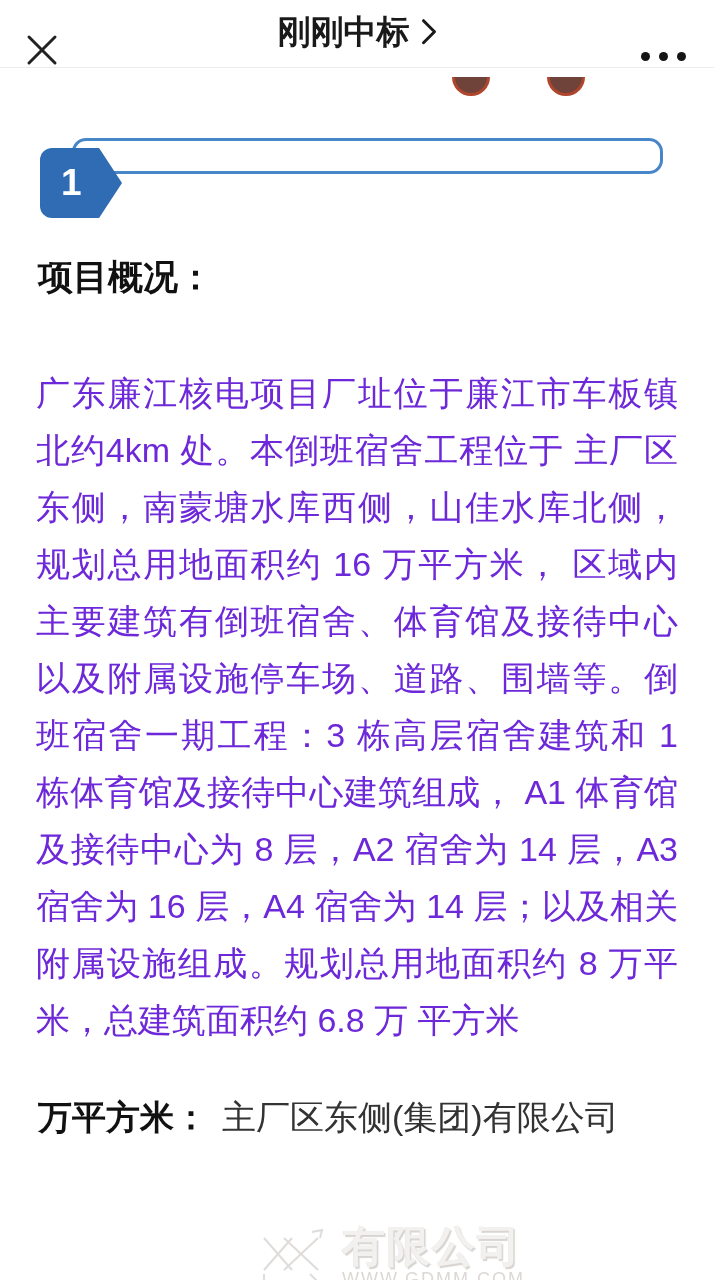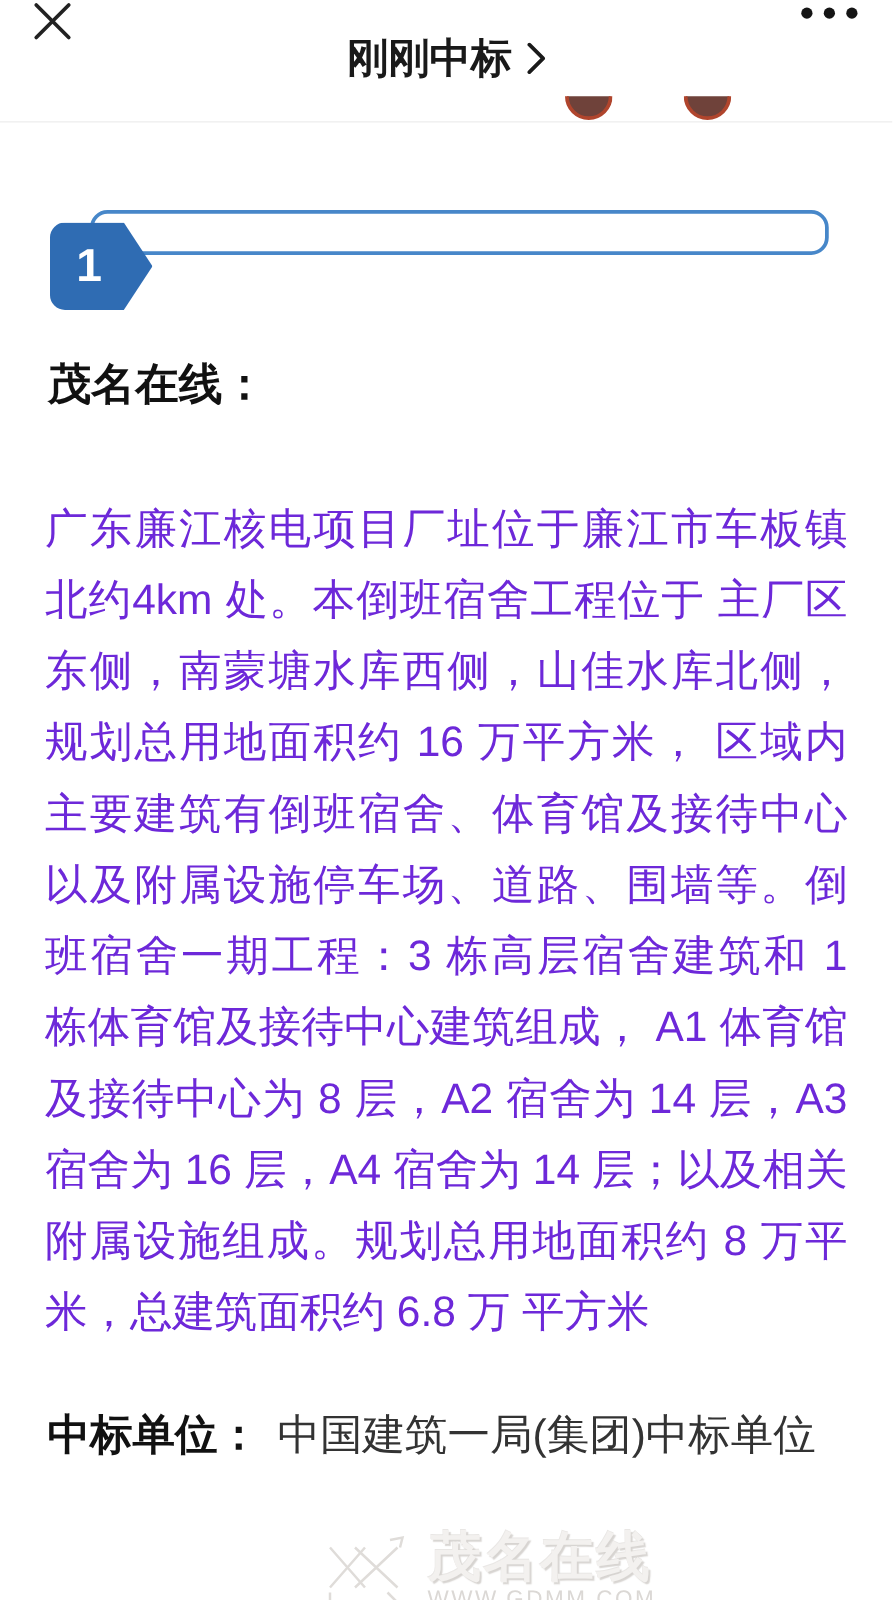--- a/index.html
+++ b/index.html
@@ -8,25 +8,25 @@
     position: relative;
     overflow: hidden;
     background: #ffffff;
     font-family: "Liberation Sans", "DejaVu Sans", sans-serif;
     color: #333333;
   }
 
   
   .navbar {
     position: relative;
-    height: 98px;
+    height: 68px;
     background: #ffffff;
     border-bottom: 1px solid #ededed;
     display: flex;
-    align-items: flex-start;
+    align-items: flex-end;
     justify-content: space-between;
     padding: 0 26px;
   }
   .nav-close { width: 34px; height: 34px; cursor: pointer; display: flex; align-items: center; }
   .nav-title {
     position: absolute; left: 50%; top: 50%;
     transform: translate(-50%, -54%);
     display: flex; align-items: center; gap: 12px;
     font-size: 33px; font-weight: 700; color: #191919;
     white-space: nowrap; cursor: pointer;
@@ -132,37 +132,37 @@
 <div class="avatar-half avatar-b">
     <div class="circle"></div>
   </div>
 
 <main>
 
   <section class="title-card">
     <div class="num-badge">1</div>
   </section>
 
-  <h2 class="overview-heading">茂名在线：</h2>
+  <h2 class="overview-heading">项目概况：</h2>
 
   <p class="overview-text">广东廉江核电项目厂址位于廉江市车板镇北约4km 处。本倒班宿舍工程位于 主厂区东侧，南蒙塘水库西侧，山佳水库北侧，规划总用地面积约 16 万平方米， 区域内主要建筑有倒班宿舍、体育馆及接待中心以及附属设施停车场、道路、围墙等。倒班宿舍一期工程：3 栋高层宿舍建筑和 1 栋体育馆及接待中心建筑组成， A1 体育馆及接待中心为 8 层，A2 宿舍为 14 层，A3 宿舍为 16 层，A4 宿舍为 14 层；以及相关附属设施组成。规划总用地面积约 8 万平米，总建筑面积约 6.8 万 平方米</p>
 
   <div class="kv-row">
-    <span class="kv-label">中标单位：</span><span>中国建筑一局(集团)中标单位</span>
+    <span class="kv-label">万平方米：</span><span>主厂区东侧(集团)有限公司</span>
   </div>
 
 </main>
 
 <div class="watermark">
   <svg width="66" height="58" viewBox="0 0 66 58">
     <g fill="none" stroke="#dfdcd9" stroke-width="2">
       <path d="M2 12 L30 44 M30 12 L2 44"></path>
       <path d="M22 12 L56 44 M56 12 L22 44"></path>
       <path d="M50 6 L60 4 L58 12"></path>
       <path d="M2 48 L2 56 L12 56"></path>
       <path d="M48 48 L56 56"></path>
     </g>
   </svg>
   <div>
-    <div class="wm-cn">茂名在线</div>
+    <div class="wm-cn">有限公司</div>
     <div class="wm-url">WWW.GDMM.COM</div>
   </div>
 </div>
 
 </body></html>

